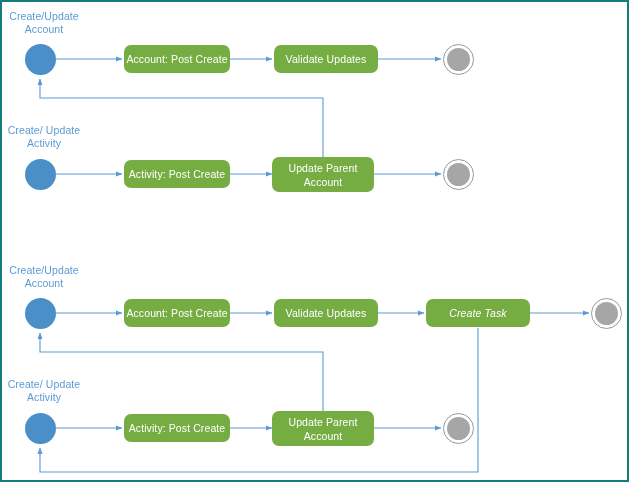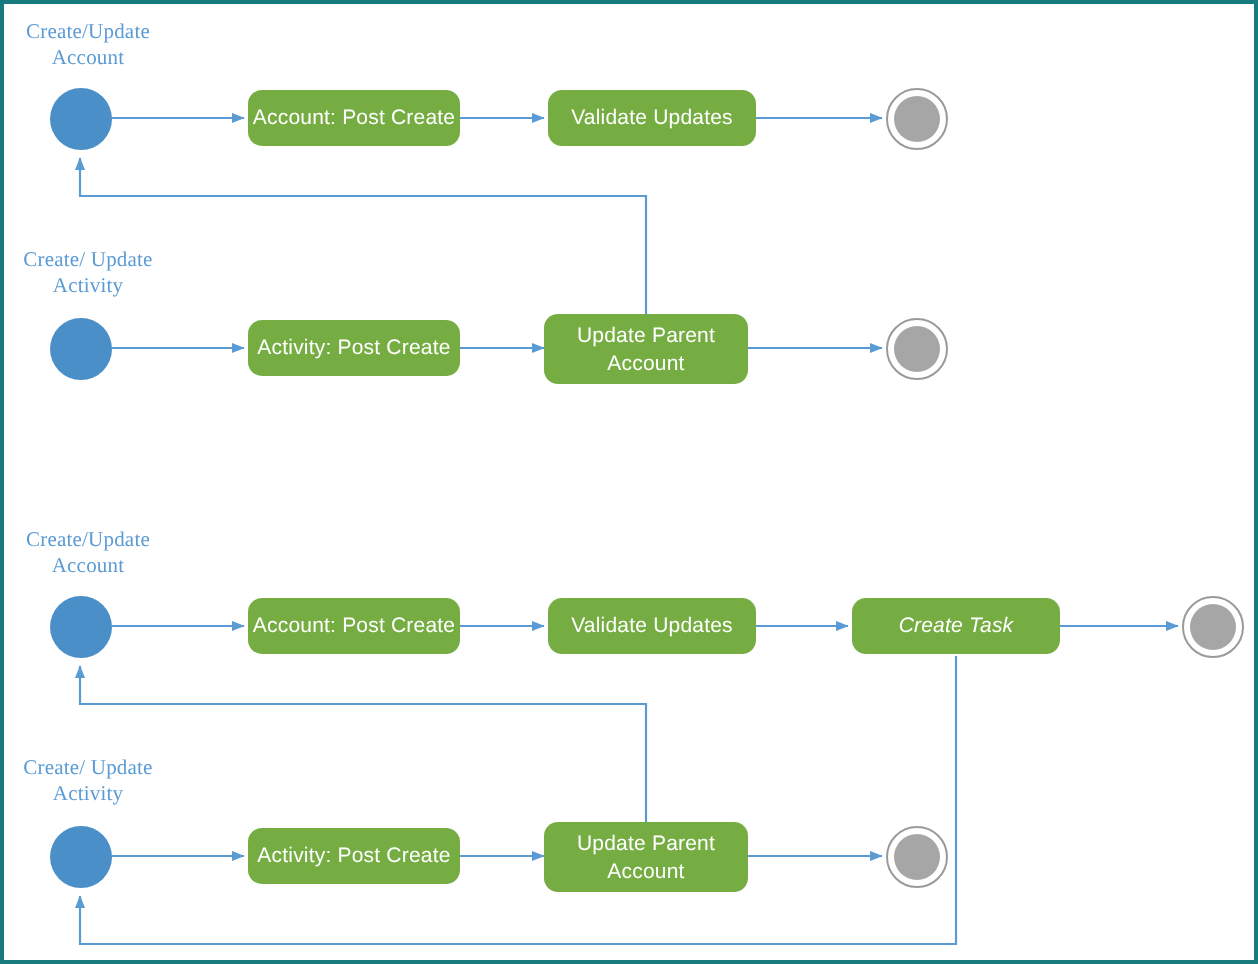--- a/index.html
+++ b/index.html
@@ -28,21 +28,20 @@
     height: 482px;
   }
   .node-label {
     position: absolute;
     color: #5b9bd5;
     font-size: 10.5px;
     line-height: 13px;
     text-align: center;
     white-space: pre;
     letter-spacing: 0.1px;
-    font-family: Liberation Serif, serif;
   }
   .task-box {
     position: absolute;
     background: #76ad43;
     border-radius: 7px;
     color: #ffffff;
     font-size: 10.5px;
     line-height: 14px;
     display: flex;
     align-items: center;

